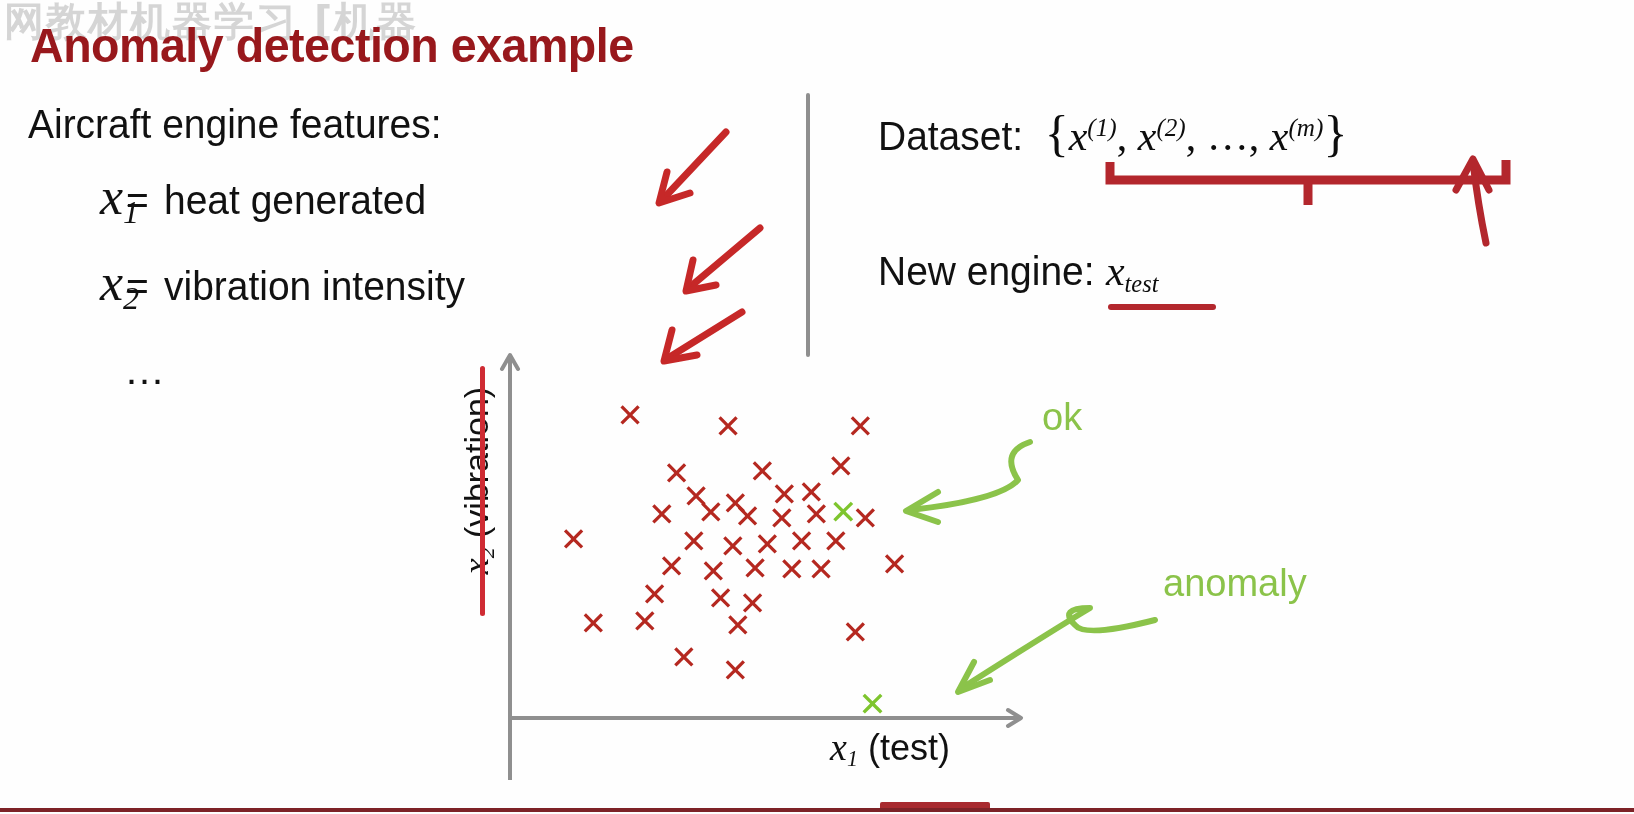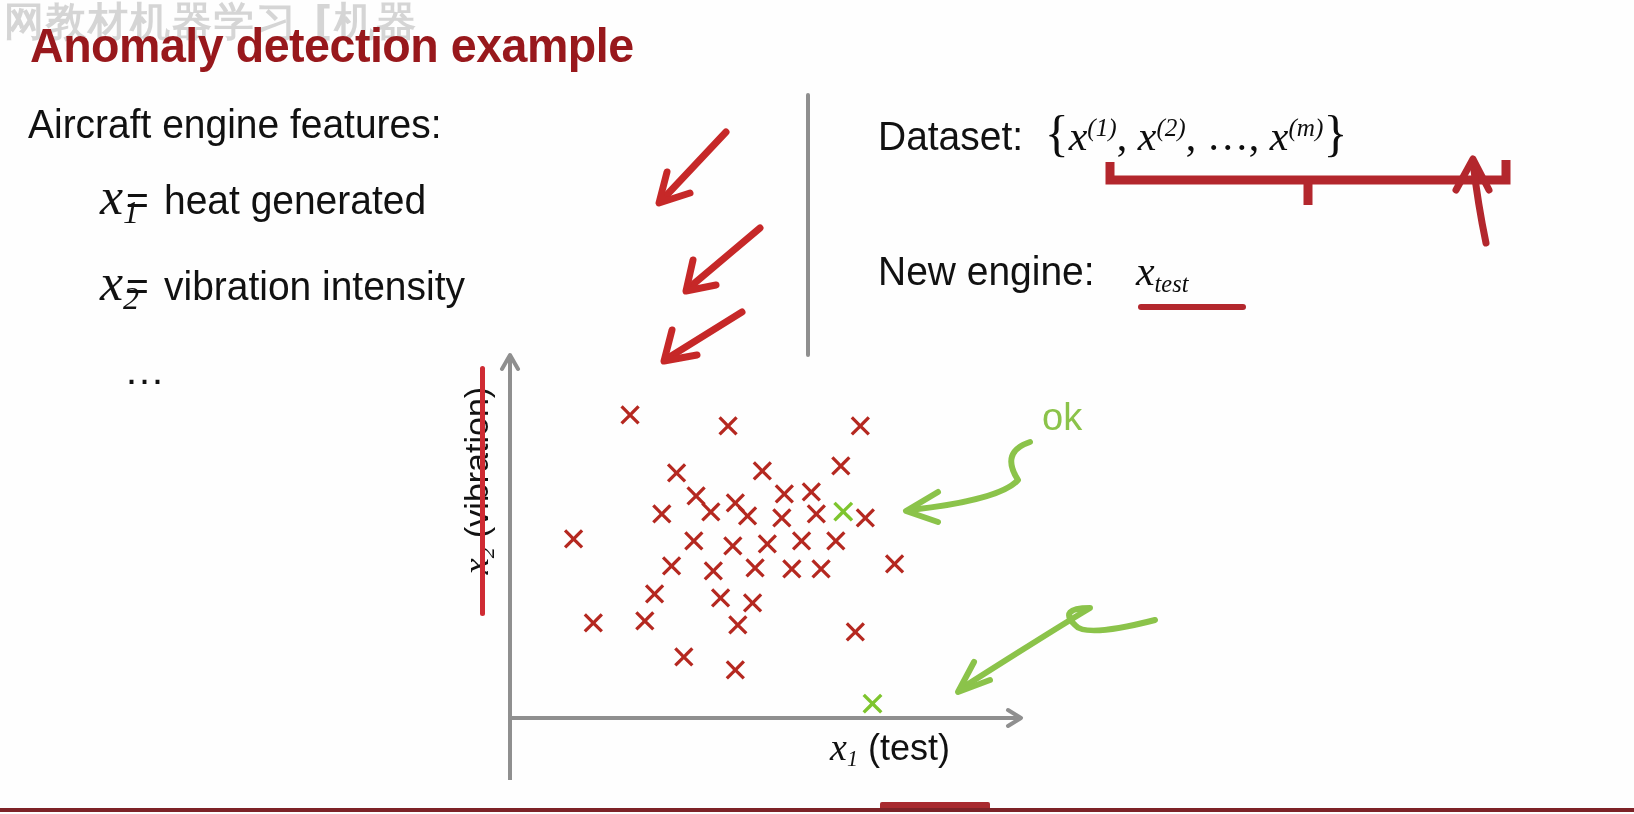--- a/index.html
+++ b/index.html
@@ -140,21 +140,21 @@
   .ne-line {
     margin-top: 85px;
     font-size: 41px;
     color: #111;
     white-space: nowrap;
     display: flex;
     align-items: baseline;
     font-family: "Liberation Sans", sans-serif;
   }
   .ne-label { transform: scaleX(0.95); transform-origin: left; }
-  .xtest-wrap { position: relative; margin-left: 30px; }
+  .xtest-wrap { position: relative; }
   .xtest-underline {
     position: absolute;
     left: 2px;
     bottom: -12px;
     width: 108px;
     height: 6px;
     background: #b3272d;
     border-radius: 3px;
   }
 
@@ -349,20 +349,21 @@
         <span class="mark red" style="left: 297.85px; top: 284.92px; font-size: 33px; color: rgb(181, 40, 32);">✕</span>
         <span class="mark red" style="left: 415.45px; top: 292.08px; font-size: 33px; color: rgb(181, 40, 32);">✕</span>
         <span class="mark red" style="left: 243.95px; top: 317.14px; font-size: 33px; color: rgb(181, 40, 32);">✕</span>
         <span class="mark red" style="left: 295.4px; top: 329.67px; font-size: 33px; color: rgb(181, 40, 32);">✕</span>
         <span class="mark green" style="left: 403.2px; top: 172.15px; font-size: 34px; color: rgb(126, 197, 46);">✕</span>
         <span class="mark green" style="left: 432.6px; top: 363.68px; font-size: 34px; color: rgb(126, 197, 46);">✕</span>
       </div>
   </div>
 
   <div class="label-ok">ok</div>
+  <div class="label-anom">anomaly</div>
 
   <svg class="overlay" viewBox="0 0 1634 814">
     <defs>
       <marker id="grayArrow" markerWidth="10" markerHeight="10" refX="7" refY="4" orient="auto">
         <path d="M0,0 L8,4 L0,8" fill="none" stroke="#8f8f8f" stroke-width="1.4"></path>
       </marker>
     </defs>
 
     <g>
       <line x1="510" y1="718" x2="1018" y2="718" stroke="#8f8f8f" stroke-width="4"></line>

